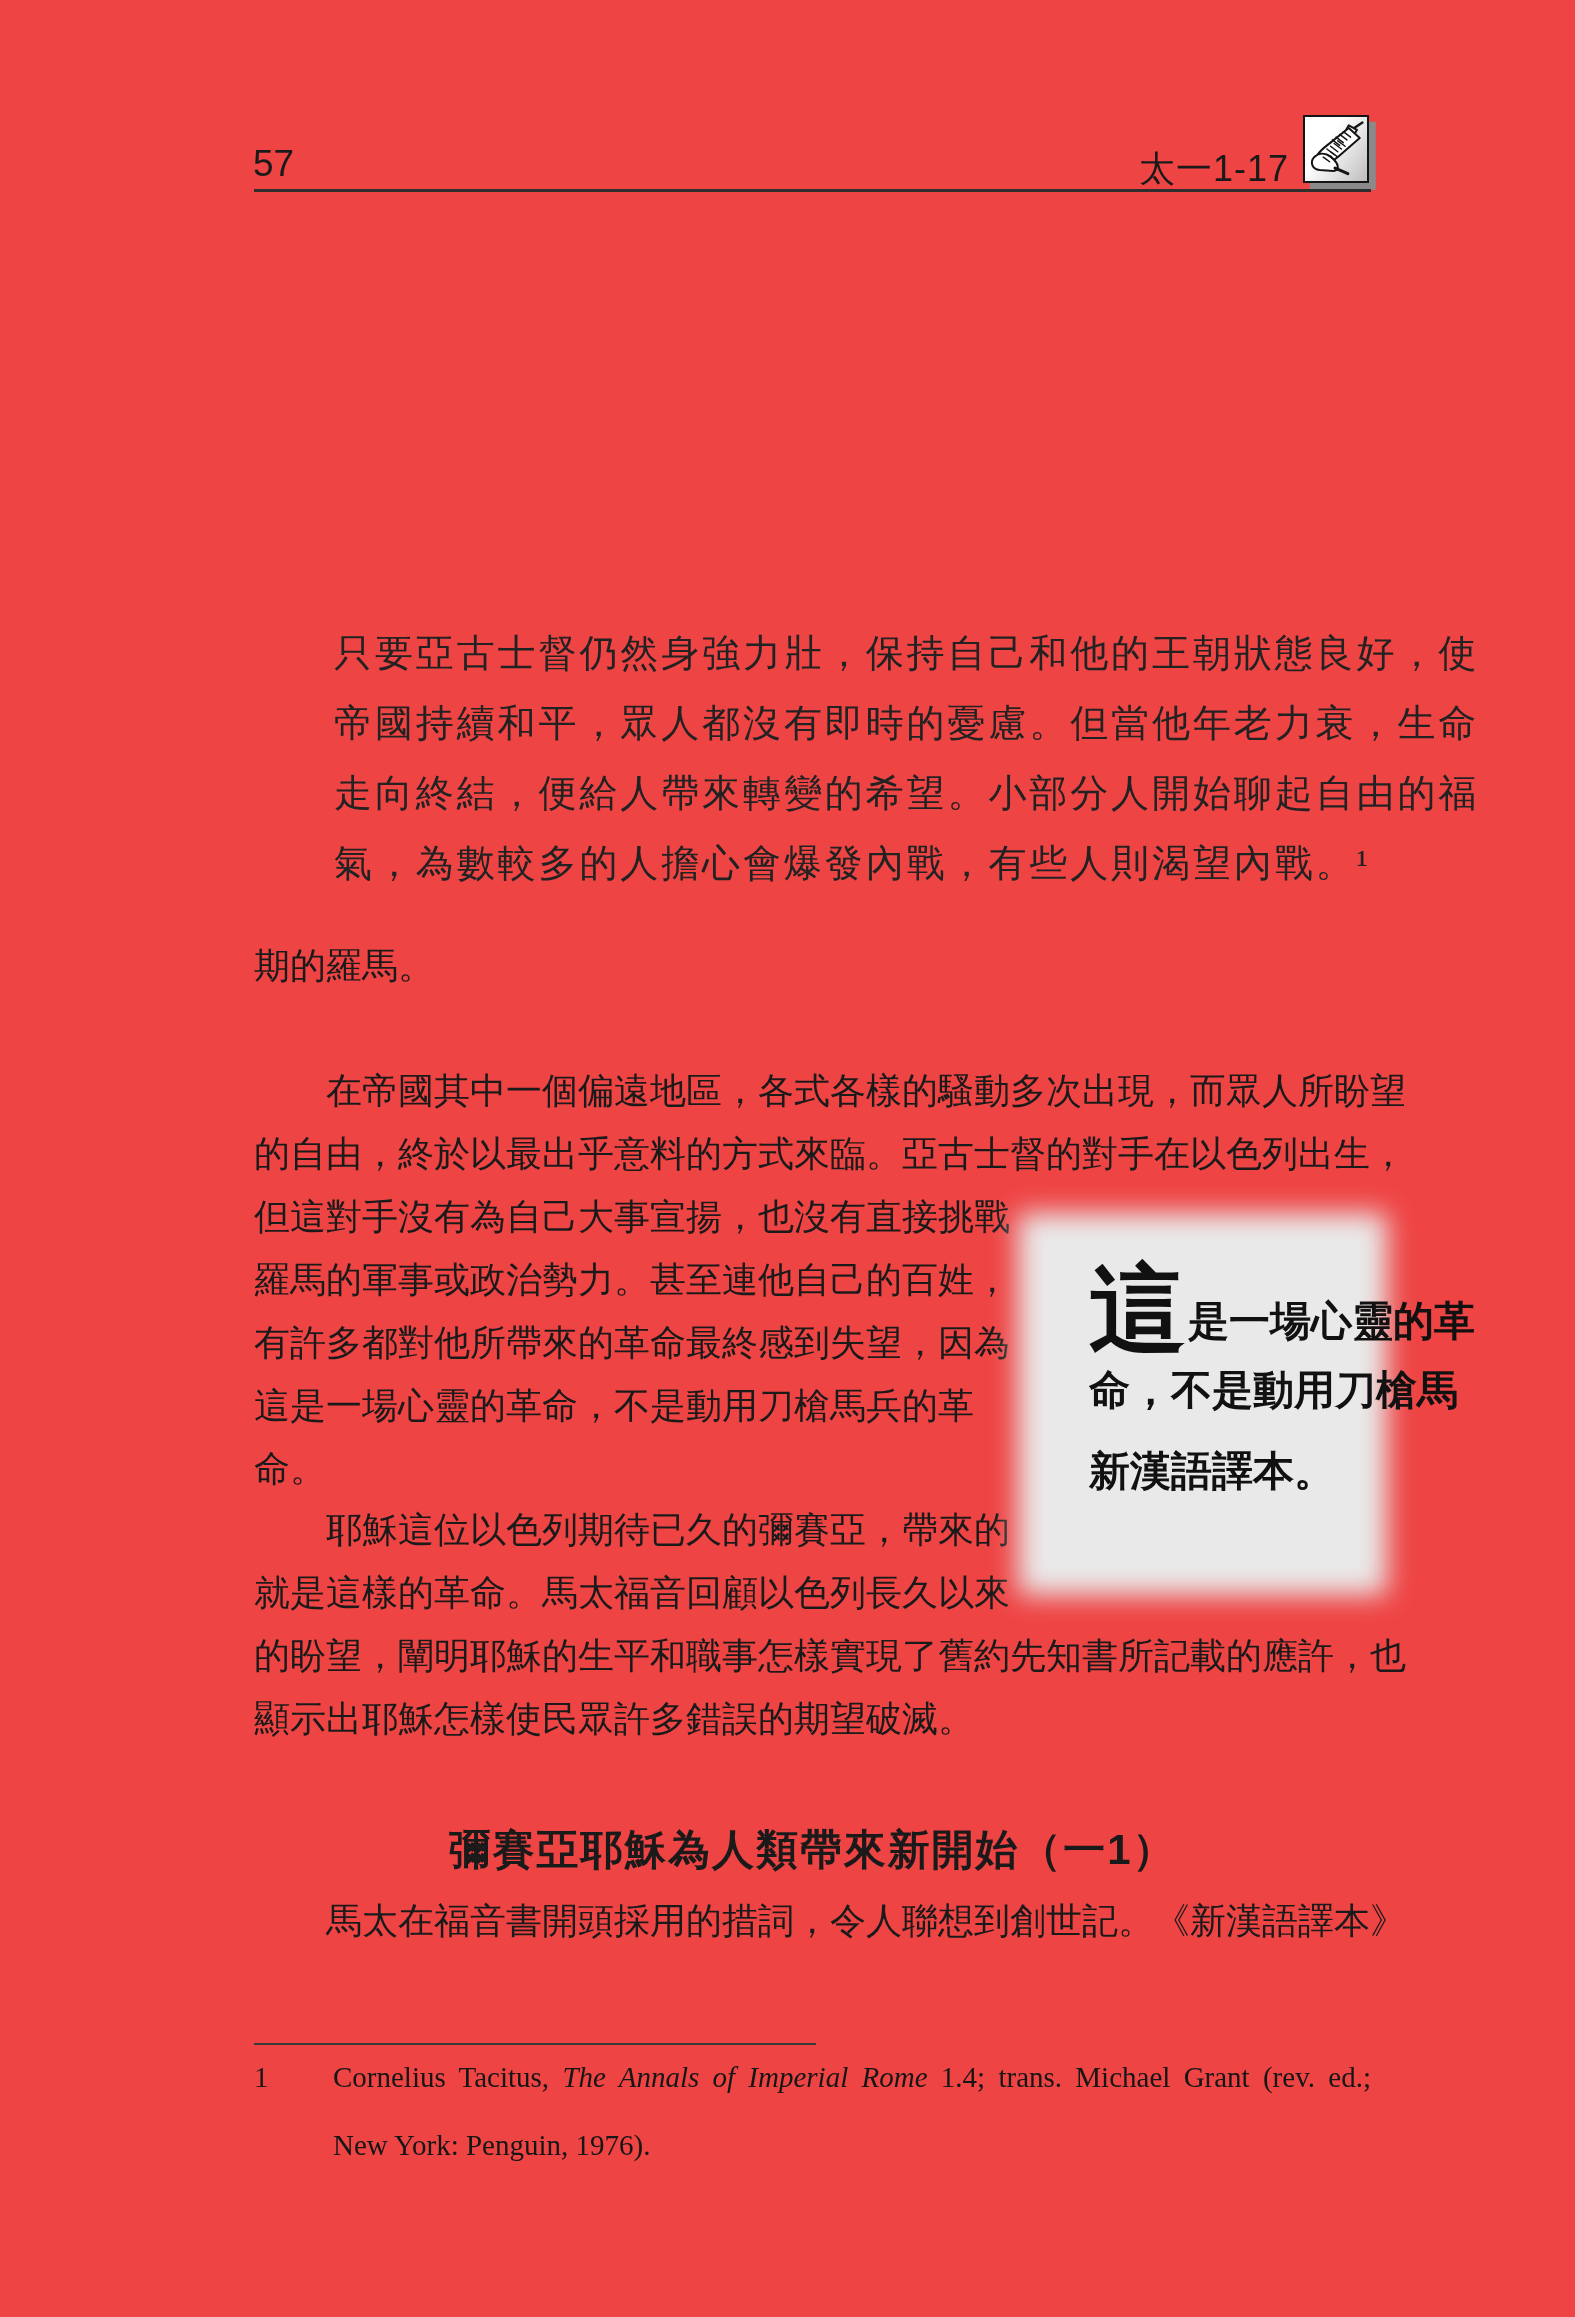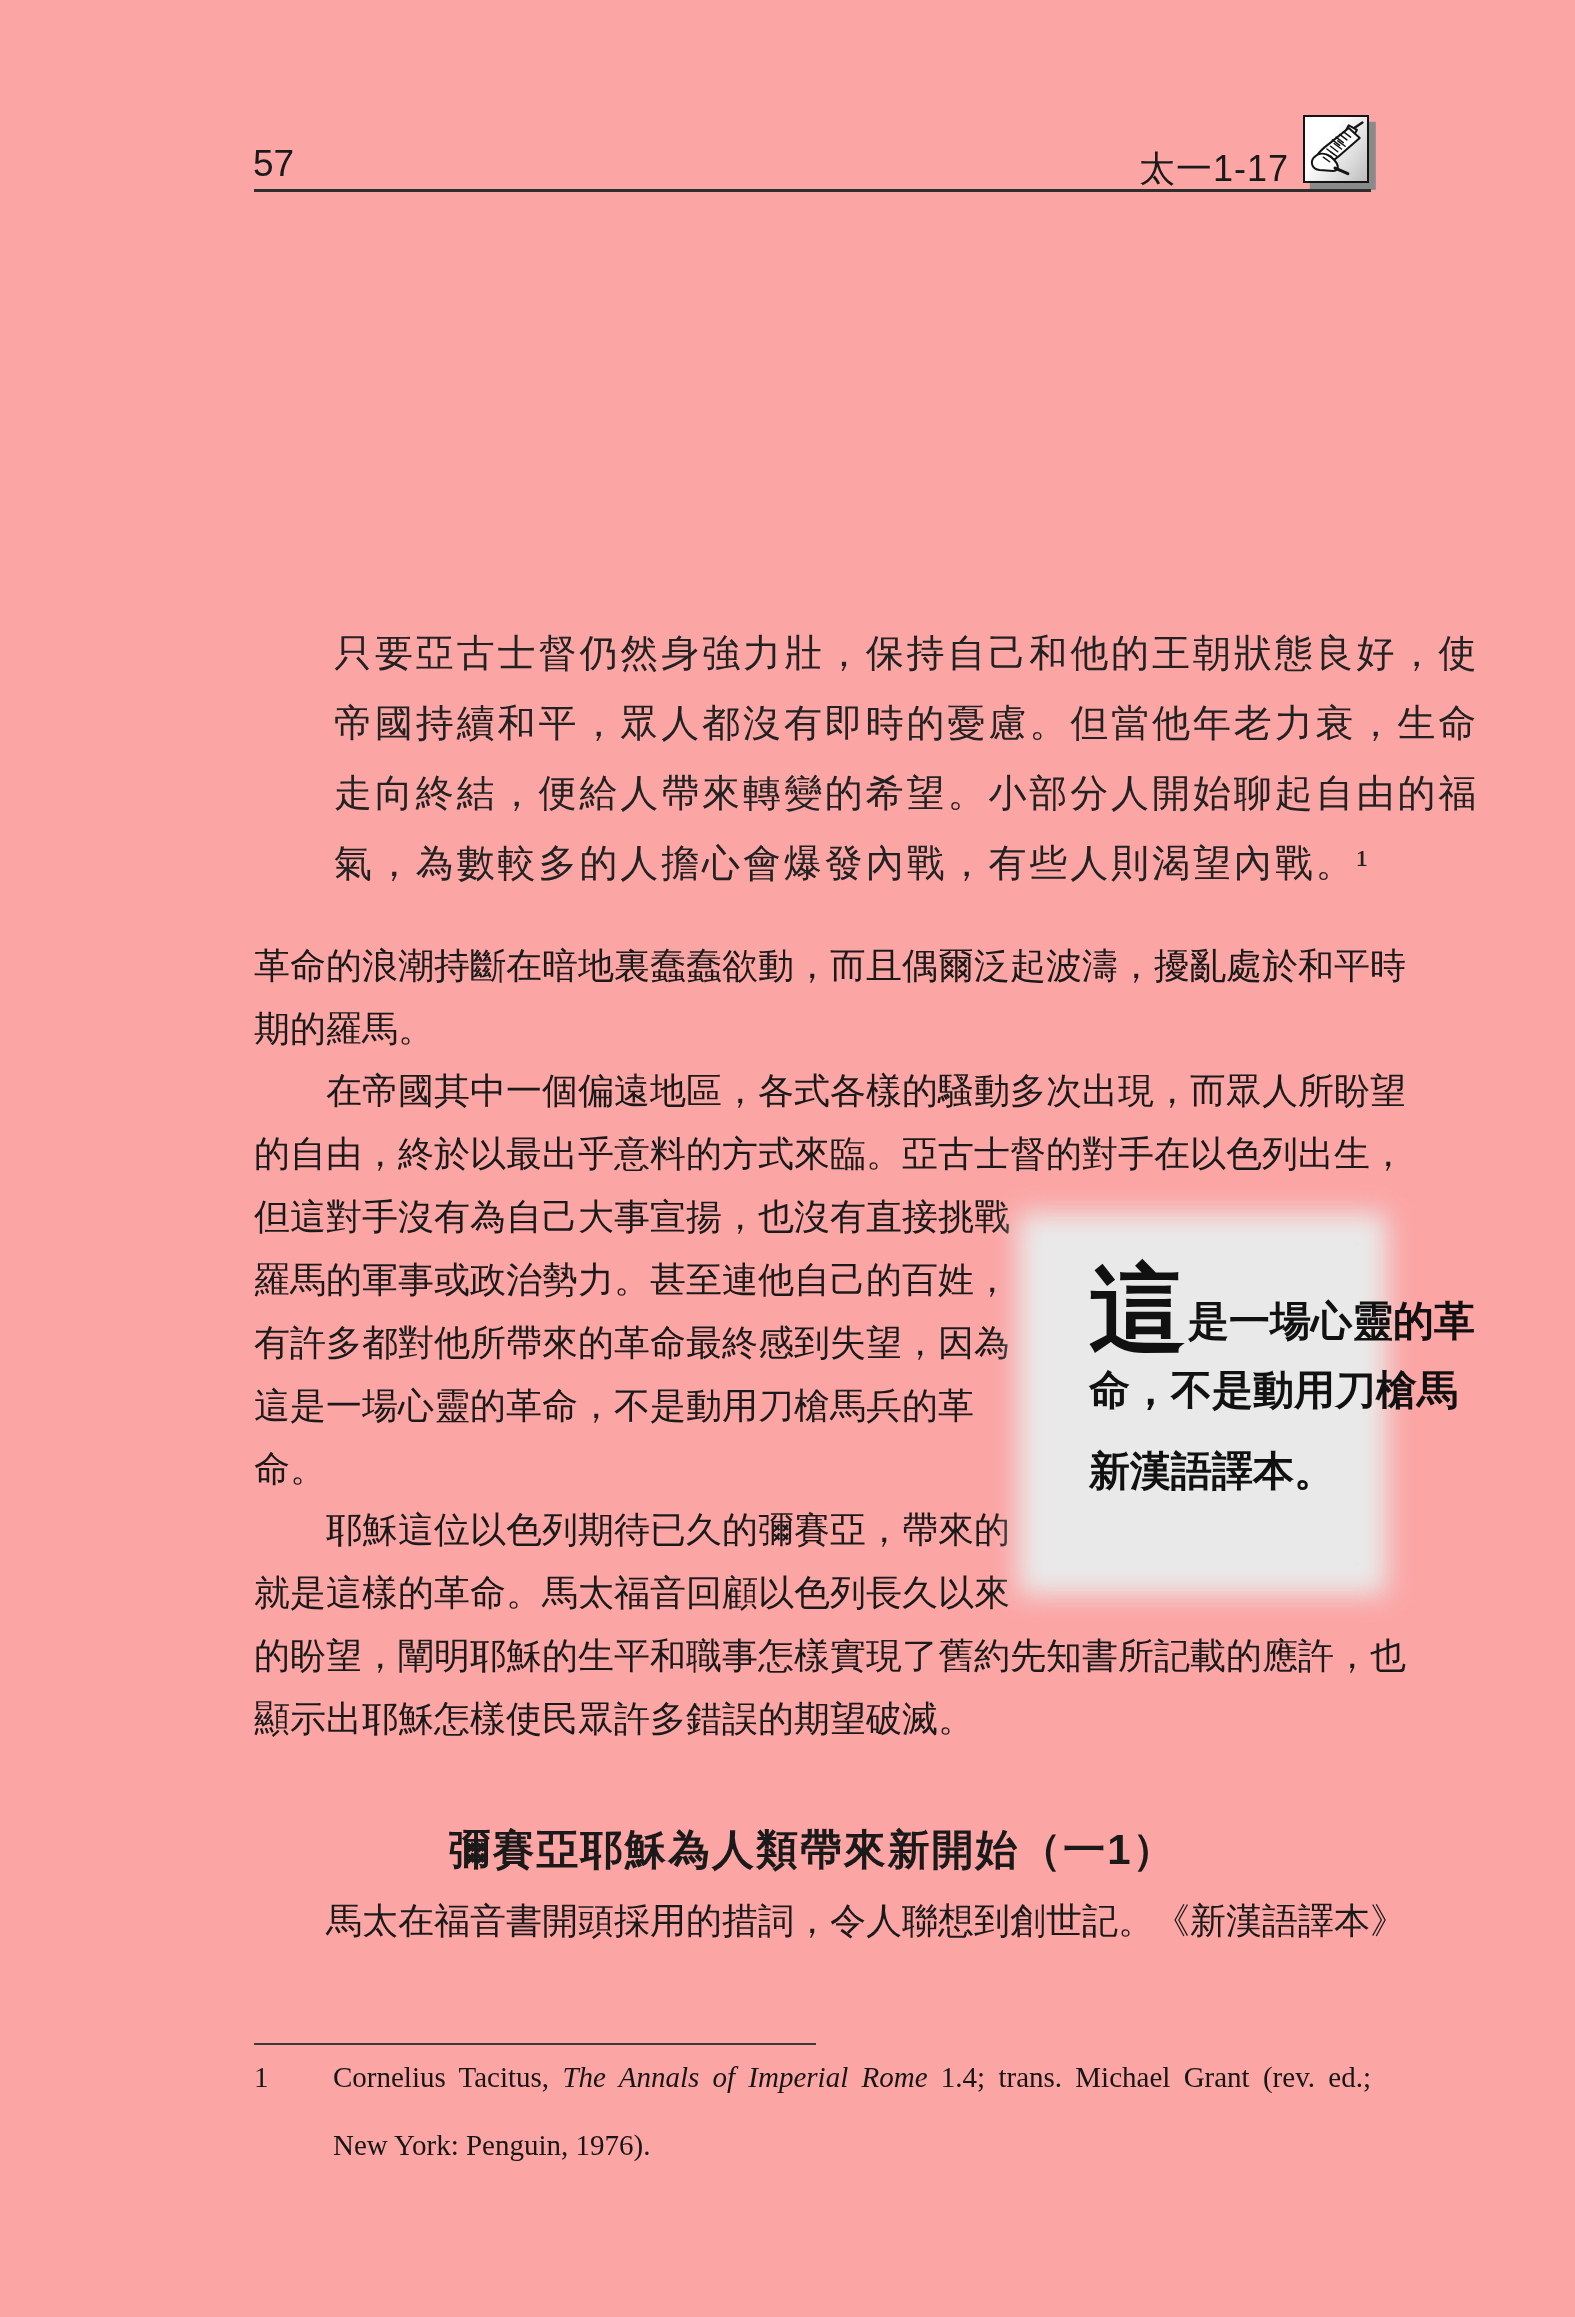--- a/index.html
+++ b/index.html
@@ -1,17 +1,17 @@
 <!DOCTYPE html>
 <html><head>
 <meta charset="utf-8">
 <style>
   html,body { margin:0; padding:0; background:#ffffff; }
   .page {
-    position:relative; width:1576px; height:2317px; background:#fca5a5;
+    position:relative; width:1576px; height:2317px; background:#ef4444;
     color:#1a1a1a; overflow:hidden;
     font-family:"Liberation Serif","DejaVu Serif",serif;
   }
   
   .page-num {
     position:absolute; left:253px; top:143px; font-size:37px;
     font-family:"Liberation Sans","DejaVu Sans",sans-serif; color:#1a1a1a;
   }
   .header-ref {
     position:absolute; left:1139px; top:145px; width:154px; font-size:36px;
@@ -95,21 +95,20 @@
 
 
   <div class="quote" style="left:334px; top:618px;">
       <div class="line">只要亞古士督仍然身強力壯，保持自己和他的王朝狀態良好，使</div>
       <div class="line">帝國持續和平，眾人都沒有即時的憂慮。但當他年老力衰，生命</div>
       <div class="line">走向終結，便給人帶來轉變的希望。小部分人開始聊起自由的福</div>
       <div class="line">氣，為數較多的人擔心會爆發內戰，有些人則渴望內戰。¹</div>
     </div>
 
   <div class="para" style="left:254px; top:935px;">
-      <div class="line">革命的浪潮持斷在暗地裏蠢蠢欲動，而且偶爾泛起波濤，擾亂處於和平時</div>
       <div class="line">期的羅馬。</div>
     </div>
 
   <div class="para" style="left:254px; top:1060px;">
       <div class="line">　　在帝國其中一個偏遠地區，各式各樣的騷動多次出現，而眾人所盼望</div>
       <div class="line">的自由，終於以最出乎意料的方式來臨。亞古士督的對手在以色列出生，</div>
       <div class="line">但這對手沒有為自己大事宣揚，也沒有直接挑戰</div>
       <div class="line">羅馬的軍事或政治勢力。甚至連他自己的百姓，</div>
       <div class="line">有許多都對他所帶來的革命最終感到失望，因為</div>
       <div class="line">這是一場心靈的革命，不是動用刀槍馬兵的革</div>

